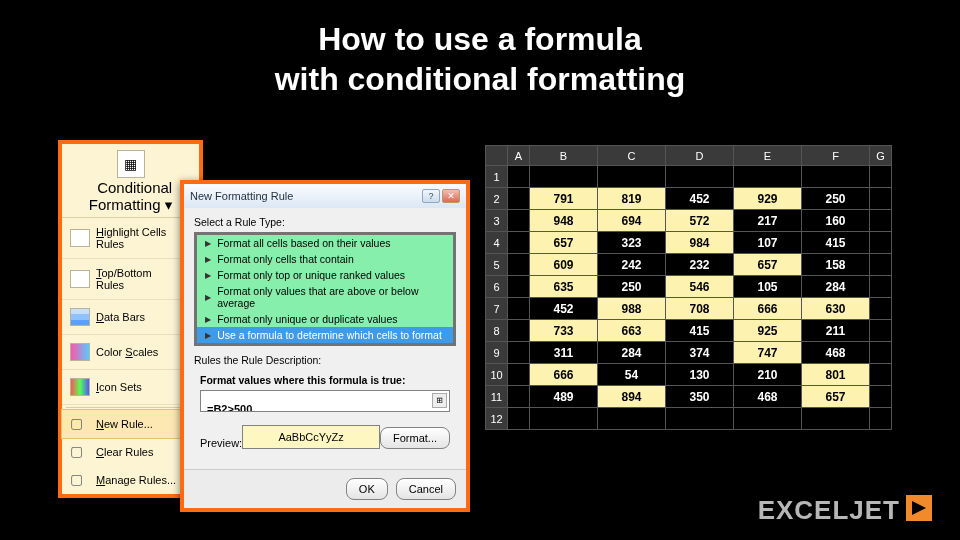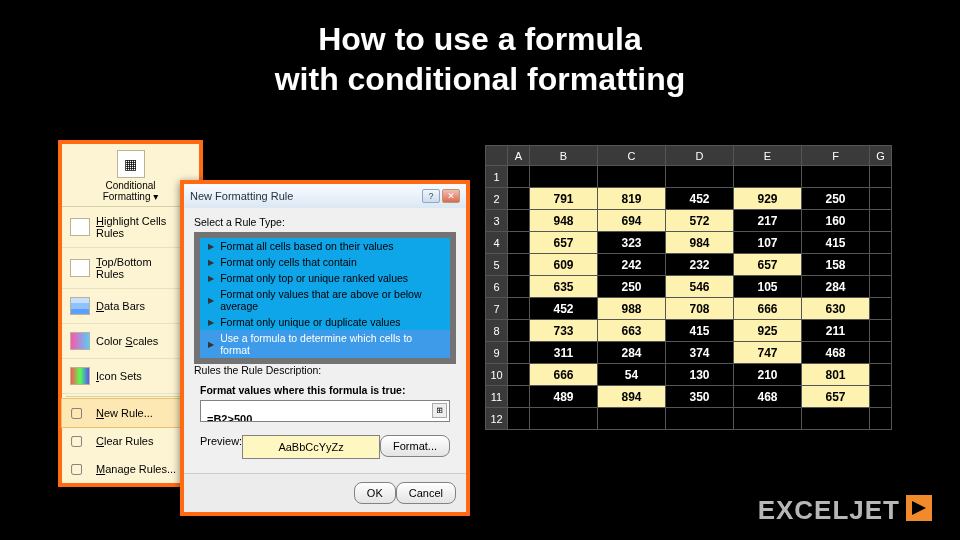--- a/index.html
+++ b/index.html
@@ -6,54 +6,54 @@
 body{background:#000;width:960px;height:540px;position:relative;overflow:hidden}
 .title{color:#fff;font-size:32px;font-weight:600;text-align:center;padding-top:19px;line-height:1.25}
 .logo{position:absolute;right:28px;bottom:14px;color:#b7b7b7;font-size:26px;font-weight:700;letter-spacing:1px;display:flex;gap:6px}
 .logo .arrow{width:26px;height:26px;background:#f08a2a;display:inline-flex;align-items:center;justify-content:center}
 .logo .arrow svg{fill:#000}
 
 
 .ribbon{position:absolute;left:58px;top:140px;width:145px;background:#fdf4d4;border:4px solid #ff6a13;font-size:11px}
 .ribbon .head{display:flex;flex-direction:column;align-items:center;padding:6px 0 4px;border-bottom:1px solid #d6cfa7}
 .ribbon .head .ico{width:28px;height:28px;background:#fff;border:1px solid #b8b399;display:flex;align-items:center;justify-content:center;font-size:14px}
-.ribbon .head .lbl{font-size:10px;text-align:center;margin-top:2px;line-height:1.1}
+.ribbon .head .lbl{font-size:15px;text-align:right;margin-top:2px;line-height:1.1}
 .ribbon .item{display:flex;align-items:center;gap:6px;padding:8px 8px;border-bottom:1px solid #e8e1c0}
 .ribbon .item.sel{background:#fde8b4;outline:1px solid #e8c36b}
 .ribbon .item .mi{width:20px;height:18px;background:#fff;border:1px solid #b8b399;flex:none}
 .ribbon .item .mi.db{background:linear-gradient(to top,#5aa0ff 33%,#8fc0ff 33% 66%,#c7dfff 66%)}
 .ribbon .item .mi.cs{background:linear-gradient(to right,#f5a,#5cf)}
 .ribbon .item .mi.is{background:linear-gradient(to right,#f55,#5f5,#55f)}
 .ribbon .item .mi.nr{background:none;border:none;font-size:14px;color:#666}
 .ribbon .item span u{text-decoration:underline}
 .ribbon .item .chev{margin-left:auto;font-size:9px;color:#555}
 .ribbon .item.simple{padding:5px 8px;border-bottom:none}
 .ribbon .sep{height:1px;background:#d6cfa7;margin:2px 4px}
 
 
 .dialog{position:absolute;left:180px;top:180px;width:290px;background:#f0f0f0;border:4px solid #ff6a13;font-size:11px;color:#000;box-shadow:0 2px 8px rgba(0,0,0,.5)}
 .dialog .titlebar{height:24px;background:linear-gradient(#fafcff,#dbe7f4);display:flex;align-items:center;padding:0 6px;font-size:11px;color:#234}
 .dialog .titlebar .wbtns{margin-left:auto;display:flex;gap:2px}
 .dialog .titlebar .wbtn{width:18px;height:14px;border:1px solid #8fa7c7;border-radius:2px;background:linear-gradient(#f2f6fb,#cddbec);font-size:9px;display:flex;align-items:center;justify-content:center;color:#355}
 .dialog .titlebar .wbtn.x{background:linear-gradient(#f4bdb2,#d96a57);color:#fff;border-color:#b96}
 .dialog .body{padding:8px 10px 10px}
 .dialog .sect{font-size:10.5px;margin-bottom:4px}
-.dialog .rules{border:6px solid #737373;background:#0ea5e9;}
+.dialog .rules{border:3px solid #737373;background:#86efac;margin-bottom:8px}
 .dialog .rules .r{padding:2px 8px;font-size:10.5px;display:flex;align-items:center;gap:6px}
 .dialog .rules .r::before{content:"▶";font-size:8px;color:#333}
 .dialog .rules .r.on{background:#3d9be9;color:#fff}
 .dialog .desc{padding:4px 6px 0}
 .dialog .desc .f{font-weight:600;font-size:10.5px;margin-bottom:4px}
 .dialog .desc .inpwrap{position:relative;margin-bottom:10px}
 .dialog .desc input{width:100%;height:22px;border:1px solid #828282;font-size:11px;padding:16px 22px 0 6px;font-weight:600}
 .dialog .desc .range{position:absolute;right:3px;top:3px;width:15px;height:15px;border:1px solid #aaa;background:#eee;font-size:8px;display:flex;align-items:center;justify-content:center}
-.dialog .prev{display:flex;align-items:flex-start;margin-bottom:4px}
+.dialog .prev{display:flex;align-items:flex-end;margin-bottom:10px}
 .dialog .prev .box{flex:1;height:24px;background:#fff7c2;border:1px solid #828282;display:flex;align-items:center;justify-content:center;font-size:11px}
 .dialog button{height:22px;padding:0 12px;font-size:11px;border:1px solid #828282;background:linear-gradient(#fff,#e4e4e4);border-radius:8px}
-.dialog .foot{display:flex;justify-content:flex-end;border-top:1px solid #ccc;padding:8px 10px;background:#ececec}
+.dialog .foot{display:flex;gap:8px;justify-content:flex-end;border-top:1px solid #ccc;padding:8px 10px;background:#ececec}
 
 
 .sheet{position:absolute;left:485px;top:145px;border-collapse:collapse;font-size:12px}
 .sheet th,.sheet td{border:1px solid #555;text-align:center;color:#fff;font-weight:600}
 .sheet th{background:#3a3a3a;height:20px;font-size:11px;font-weight:400;padding:0 4px}
 .sheet .rh{background:#3a3a3a;width:22px;font-size:11px;font-weight:400}
 .sheet td{width:68px;height:22px;background:#000}
 .sheet td.hi{background:#fef2b0;color:#000}
 .sheet th.colA{width:22px}
 .sheet th.colG{width:22px}

